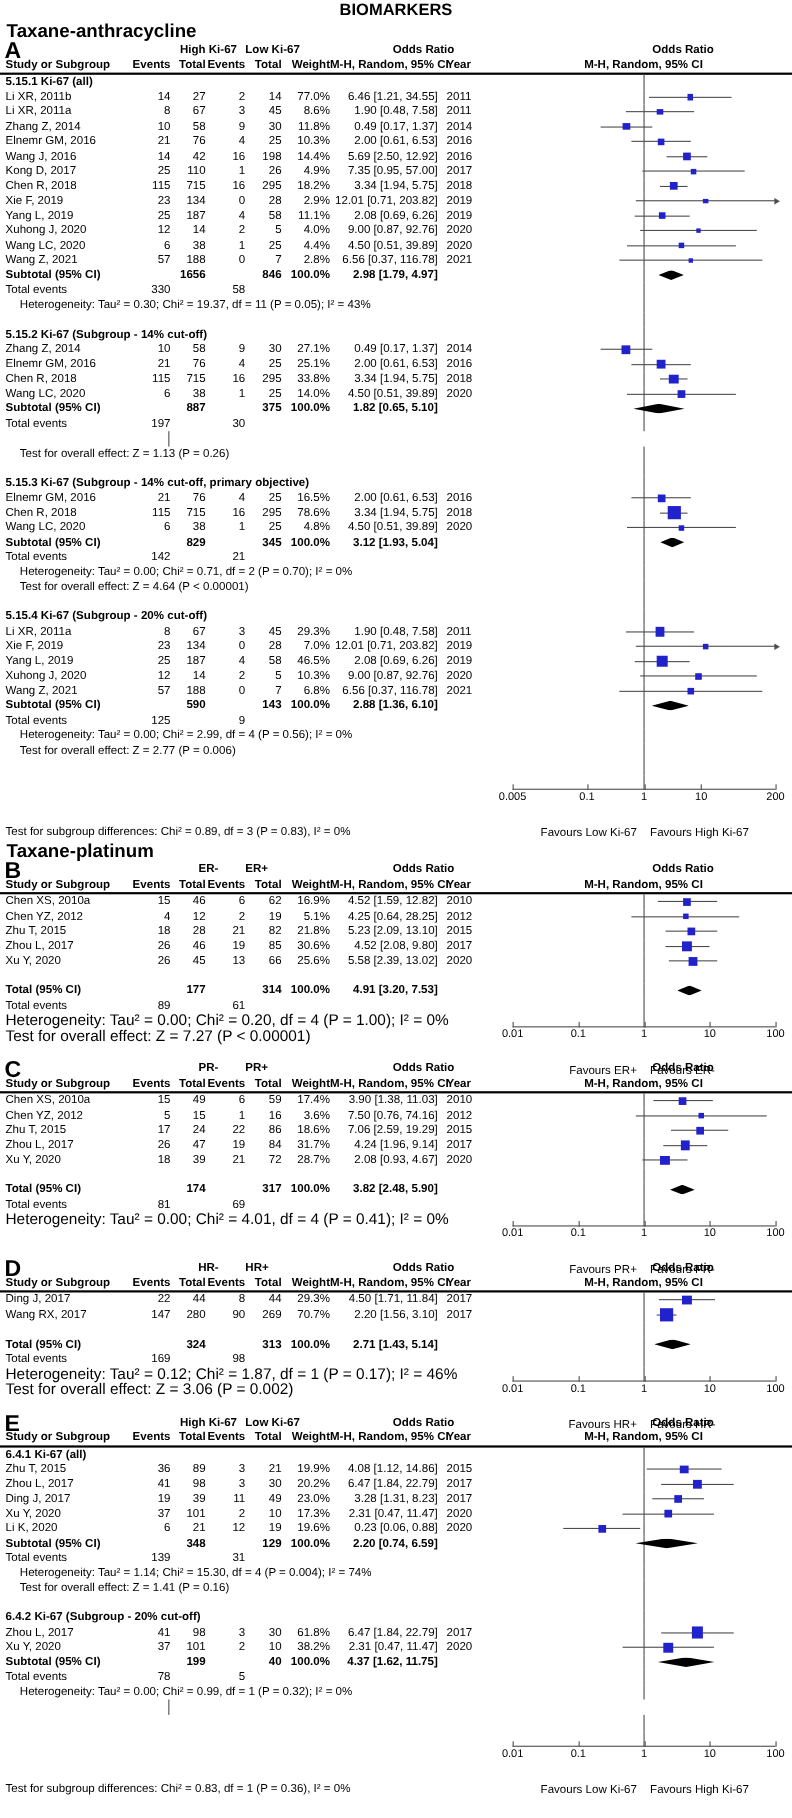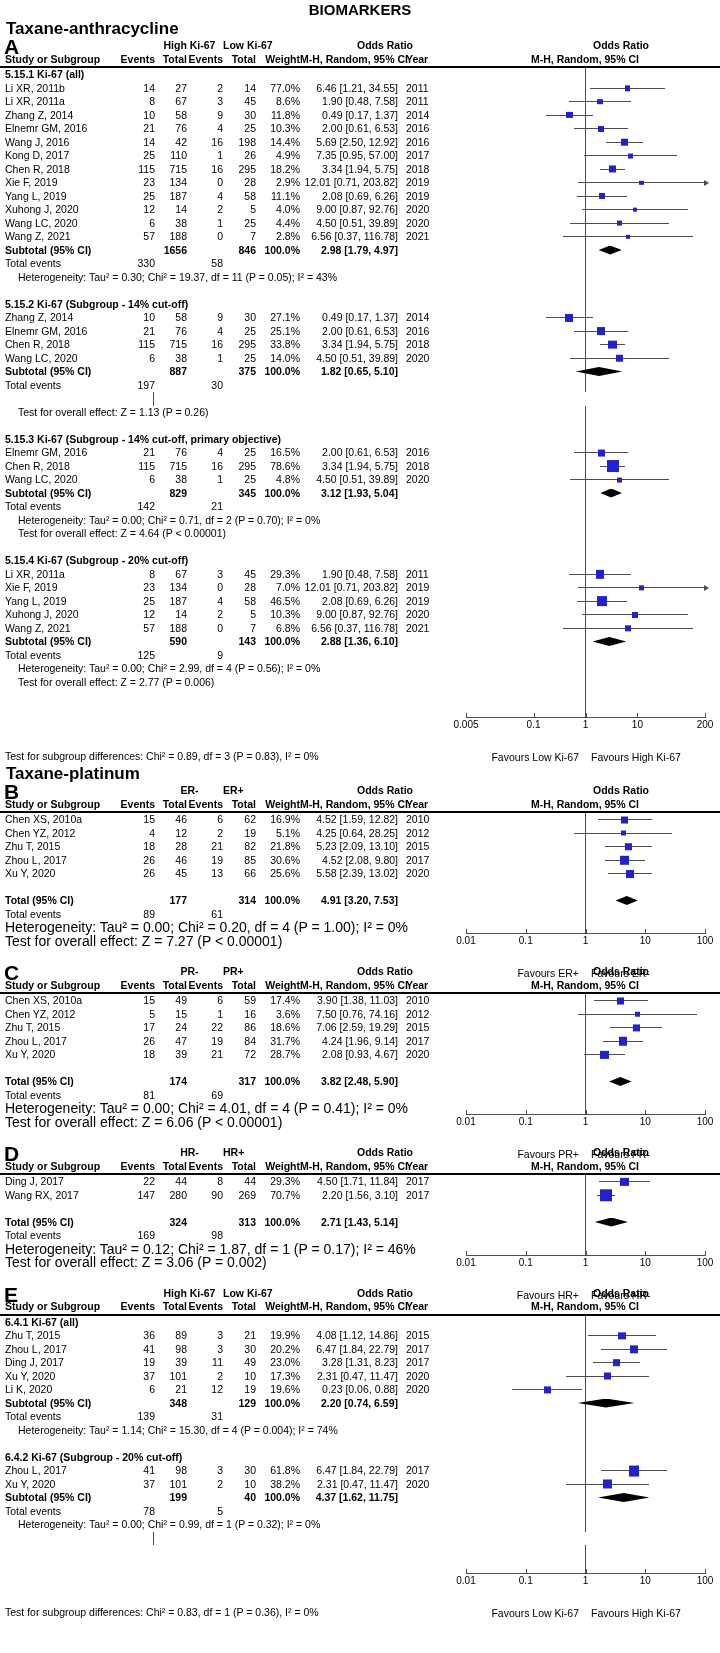--- a/index.html
+++ b/index.html
@@ -978,21 +978,20 @@
           <div class="cw"></div>
           <div class="cor"></div>
           <div class="cyr"></div>
           <div class="cp">
             <div class="vline"></div>
           </div>
         </div>
         <div class="axisblk">
           <div class="cfull" style="padding: 0px;">
             <div class="fline">Heterogeneity: Tau² = 0.00; Chi² = 4.01, df = 4 (P = 0.41); I² = 0%</div>
-            <div class="fline">Test for overall effect: Z = 6.06 (P &lt; 0.00001)</div>
           </div>
           <div class="cp" style="height: 44px;">
             <div class="vline" style="height: 13px;"></div>
             <div class="axline"></div>
             <div class="tick" style="left: 34px;"></div>
             <div class="ticklab" style="left: 12px;">0.01</div>
             <div class="tick" style="left: 93.75px;"></div>
             <div class="ticklab" style="left: 71.75px;">0.1</div>
             <div class="tick" style="left: 153.5px;"></div>
             <div class="ticklab" style="left: 131.5px;">1</div>
@@ -1259,20 +1258,26 @@
           <div class="ct2"></div>
           <div class="cw"></div>
           <div class="cor"></div>
           <div class="cyr"></div>
           <div class="cp">
             <div class="vline"></div>
           </div>
         </div>
         <div class="row">
           <div class="cfull">Heterogeneity: Tau² = 1.14; Chi² = 15.30, df = 4 (P = 0.004); I² = 74%</div>
+          <div class="cp">
+            <div class="vline"></div>
+          </div>
+        </div>
+        <div class="row">
+          <div class="cfull">Test for overall effect: Z = 1.41 (P = 0.16)</div>
           <div class="cp">
             <div class="vline"></div>
           </div>
         </div>
         <div class="row">
           <div class="cfull"></div>
           <div class="cp">
             <div class="vline"></div>
           </div>
         </div>

